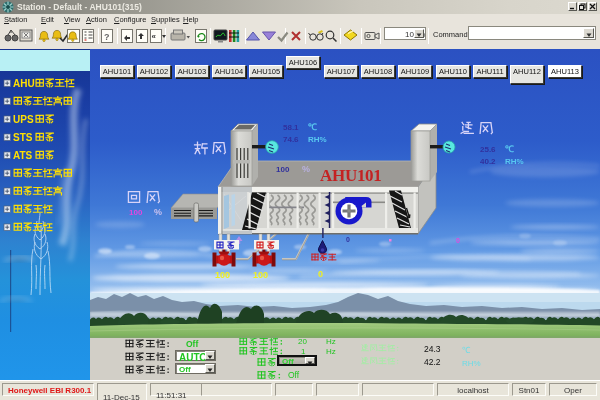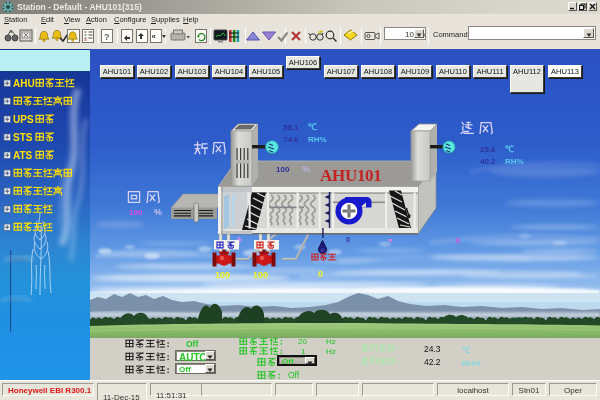--- a/index.html
+++ b/index.html
@@ -434,21 +434,21 @@
 <div class="abs" style="left:137px;top:65px;width:34px;height:13px;background:#e6e6e2;border-top:1px solid #fff;border-left:1px solid #fff;border-right:1.5px solid #3a3a36;border-bottom:1.5px solid #3a3a36;box-shadow:1px 1px 0 #1a1a18;font-size:7.5px;color:#111;text-align:center;line-height:11px">AHU102</div>
 <div class="abs" style="left:175px;top:65px;width:34px;height:13px;background:#e6e6e2;border-top:1px solid #fff;border-left:1px solid #fff;border-right:1.5px solid #3a3a36;border-bottom:1.5px solid #3a3a36;box-shadow:1px 1px 0 #1a1a18;font-size:7.5px;color:#111;text-align:center;line-height:11px">AHU103</div>
 <div class="abs" style="left:212px;top:65px;width:34px;height:13px;background:#e6e6e2;border-top:1px solid #fff;border-left:1px solid #fff;border-right:1.5px solid #3a3a36;border-bottom:1.5px solid #3a3a36;box-shadow:1px 1px 0 #1a1a18;font-size:7.5px;color:#111;text-align:center;line-height:11px">AHU104</div>
 <div class="abs" style="left:249px;top:65px;width:34px;height:13px;background:#e6e6e2;border-top:1px solid #fff;border-left:1px solid #fff;border-right:1.5px solid #3a3a36;border-bottom:1.5px solid #3a3a36;box-shadow:1px 1px 0 #1a1a18;font-size:7.5px;color:#111;text-align:center;line-height:11px">AHU105</div>
 <div class="abs" style="left:286px;top:56px;width:34px;height:13px;background:#e6e6e2;border-top:1px solid #fff;border-left:1px solid #fff;border-right:1.5px solid #3a3a36;border-bottom:1.5px solid #3a3a36;box-shadow:1px 1px 0 #1a1a18;font-size:7.5px;color:#111;text-align:center;line-height:11px">AHU106</div>
 <div class="abs" style="left:324px;top:65px;width:34px;height:13px;background:#e6e6e2;border-top:1px solid #fff;border-left:1px solid #fff;border-right:1.5px solid #3a3a36;border-bottom:1.5px solid #3a3a36;box-shadow:1px 1px 0 #1a1a18;font-size:7.5px;color:#111;text-align:center;line-height:11px">AHU107</div>
 <div class="abs" style="left:361px;top:65px;width:34px;height:13px;background:#e6e6e2;border-top:1px solid #fff;border-left:1px solid #fff;border-right:1.5px solid #3a3a36;border-bottom:1.5px solid #3a3a36;box-shadow:1px 1px 0 #1a1a18;font-size:7.5px;color:#111;text-align:center;line-height:11px">AHU108</div>
 <div class="abs" style="left:398px;top:65px;width:34px;height:13px;background:#e6e6e2;border-top:1px solid #fff;border-left:1px solid #fff;border-right:1.5px solid #3a3a36;border-bottom:1.5px solid #3a3a36;box-shadow:1px 1px 0 #1a1a18;font-size:7.5px;color:#111;text-align:center;line-height:11px">AHU109</div>
 <div class="abs" style="left:436px;top:65px;width:34px;height:13px;background:#e6e6e2;border-top:1px solid #fff;border-left:1px solid #fff;border-right:1.5px solid #3a3a36;border-bottom:1.5px solid #3a3a36;box-shadow:1px 1px 0 #1a1a18;font-size:7.5px;color:#111;text-align:center;line-height:11px">AHU110</div>
 <div class="abs" style="left:473px;top:65px;width:34px;height:13px;background:#e6e6e2;border-top:1px solid #fff;border-left:1px solid #fff;border-right:1.5px solid #3a3a36;border-bottom:1.5px solid #3a3a36;box-shadow:1px 1px 0 #1a1a18;font-size:7.5px;color:#111;text-align:center;line-height:11px">AHU111</div>
-<div class="abs" style="left:510px;top:65px;width:34px;height:28px;background:#e6e6e2;border-top:1px solid #fff;border-left:1px solid #fff;border-right:1.5px solid #3a3a36;border-bottom:1.5px solid #3a3a36;box-shadow:1px 1px 0 #1a1a18;font-size:7.5px;color:#111;text-align:center;line-height:11px">AHU112</div>
+<div class="abs" style="left:510px;top:65px;width:34px;height:19px;background:#e6e6e2;border-top:1px solid #fff;border-left:1px solid #fff;border-right:1.5px solid #3a3a36;border-bottom:1.5px solid #3a3a36;box-shadow:1px 1px 0 #1a1a18;font-size:7.5px;color:#111;text-align:center;line-height:11px">AHU112</div>
 <div class="abs" style="left:548px;top:65px;width:34px;height:13px;background:#ffffff;border-top:1px solid #fff;border-left:1px solid #fff;border-right:1.5px solid #3a3a36;border-bottom:1.5px solid #3a3a36;box-shadow:1px 1px 0 #1a1a18;font-size:7.5px;color:#111;text-align:center;line-height:11px">AHU113</div>
 <div class="abs" style="left:90px;top:338px;width:510px;height:42px;background:#d2cfc7"></div>
 <svg class="abs" style="left:90px;top:338px" width="510" height="42" viewBox="90 338 510 42">
     <path d="M126.08 340.26L132.92 340.26M126.08 346.74L132.92 346.74M126.08 340.26L126.08 346.74M132.92 340.26L132.92 346.74M126.08 343.5L132.92 343.5M129.5 340.26L129.5 346.74" stroke="#1c1c1c" stroke-width="1" fill="none" stroke-linecap="square"></path>
     <path d="M136.48 340.08L143.32 340.08M142.15 340.08L137.65 342.42M137.65 342.42L142.6 344.4M136.3 344.4L142.6 344.4M139.9 344.4L139.9 347.28M137.2 346.02L138.28 347.1M142.6 346.02L141.52 347.1" stroke="#1c1c1c" stroke-width="1" fill="none" stroke-linecap="square"></path>
     <path d="M146.52 340.44L154.08 340.44M147.42 343.5L153.18 343.5M146.16 346.74L154.44 346.74M150.3 340.44L150.3 346.74" stroke="#1c1c1c" stroke-width="1" fill="none" stroke-linecap="square"></path>
     <path d="M158 339.72L158 347.28M156.56 342.15L159.44 342.15M160.16 340.8L164.48 340.8M162.32 340.8L162.32 344.4M160.16 344.4L164.48 344.4M160.16 347.1L164.48 347.1" stroke="#1c1c1c" stroke-width="1" fill="none" stroke-linecap="square"></path>
     <circle cx="168.1" cy="343.05" r="0.81" fill="#1c1c1c"></circle>
     <circle cx="168.1" cy="346.2" r="0.81" fill="#1c1c1c"></circle>
     <path d="M126.08 353.26L132.92 353.26M126.08 359.74L132.92 359.74M126.08 353.26L126.08 359.74M132.92 353.26L132.92 359.74M126.08 356.5L132.92 356.5M129.5 353.26L129.5 359.74" stroke="#1c1c1c" stroke-width="1" fill="none" stroke-linecap="square"></path>

